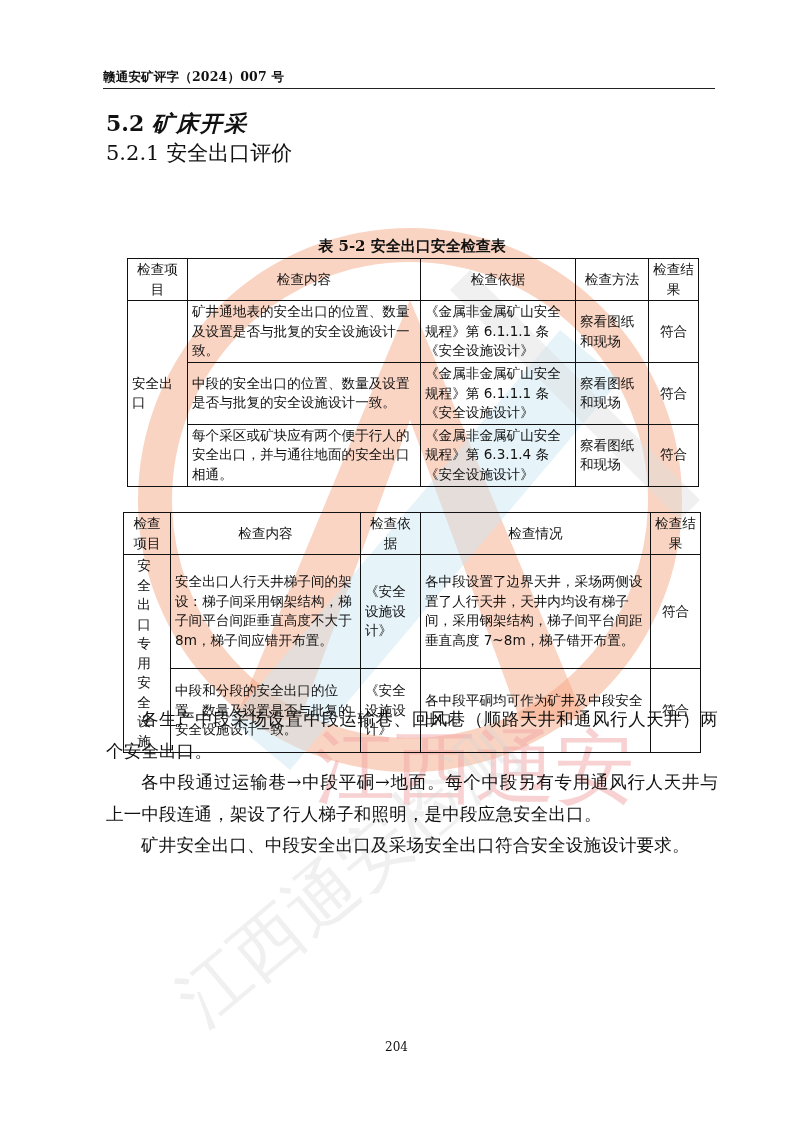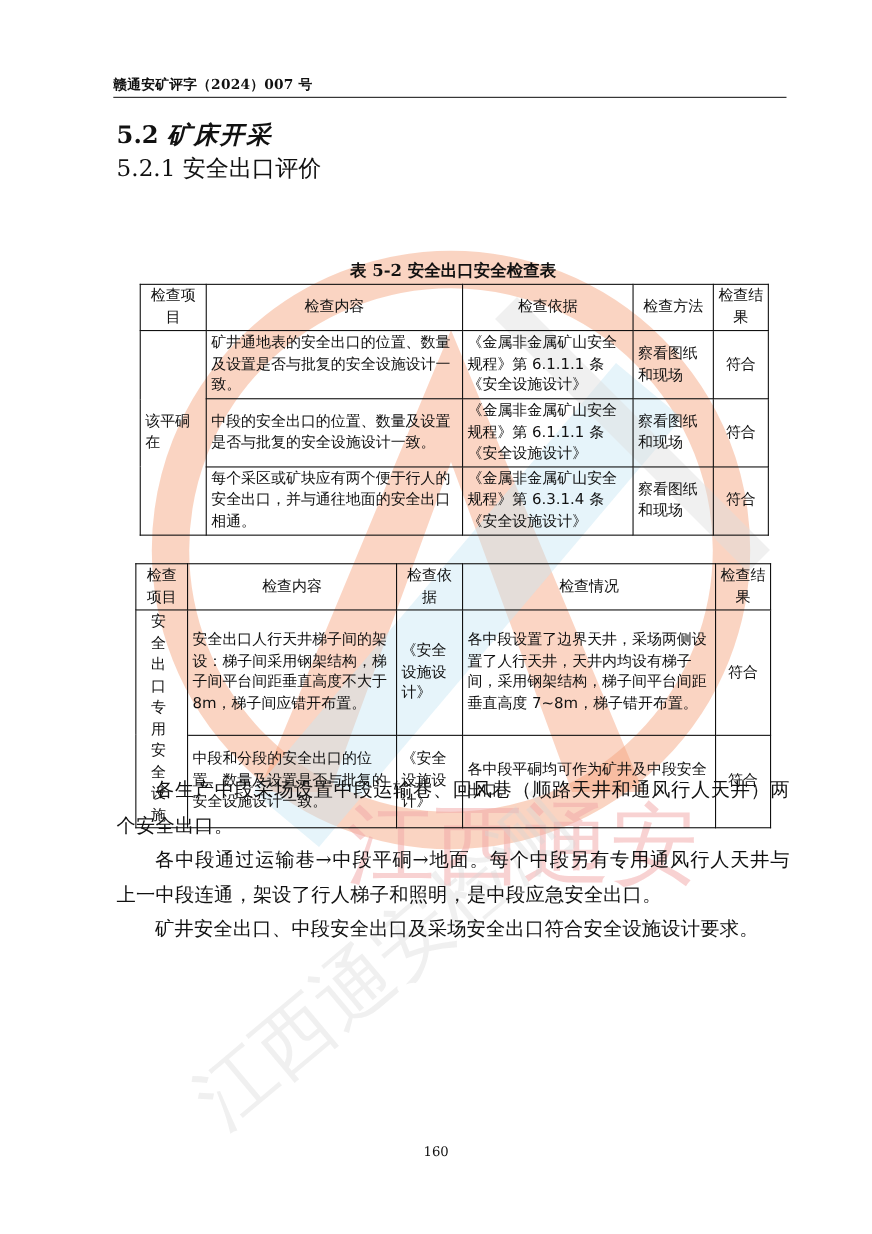--- a/index.html
+++ b/index.html
@@ -72,21 +72,21 @@
       </colgroup>
     <tbody>
         <tr style="height:40px">
       <th>检查项目</th>
       <th>检查内容</th>
       <th>检查依据</th>
       <th>检查方法</th>
       <th>检查结果</th>
     </tr>
     <tr style="height:62px">
-      <td class="l" rowspan="3">该平硐在</td>
+      <td class="l" rowspan="3">安全出口</td>
       <td class="l">矿井通地表的安全出口的位置、数量及设置是否与批复的安全设施设计一致。</td>
       <td class="l">《金属非金属矿山安全规程》第 6.1.1.1 条《安全设施设计》</td>
       <td class="l">察看图纸和现场</td>
       <td class="c">符合</td>
     </tr>
     <tr style="height:60px">
       <td class="l">中段的安全出口的位置、数量及设置是否与批复的安全设施设计一致。</td>
       <td class="l">《金属非金属矿山安全规程》第 6.1.1.1 条《安全设施设计》</td>
       <td class="l">察看图纸和现场</td>
       <td class="c">符合</td>
@@ -132,13 +132,13 @@
   </tbody>
     </table>
 
   <div id="after">
     <p class="para">各生产中段采场设置中段运输巷、回风巷（顺路天井和通风行人天井）两个安全出口。</p>
     <p class="para">各中段通过运输巷→中段平硐→地面。每个中段另有专用通风行人天井与上一中段连通，架设了行人梯子和照明，是中段应急安全出口。</p>
     <p class="para">矿井安全出口、中段安全出口及采场安全出口符合安全设施设计要求。</p>
   </div>
 </div>
 
-<div class="page-num">160</div>
+<div class="page-num">204</div>
 
 </body></html>

